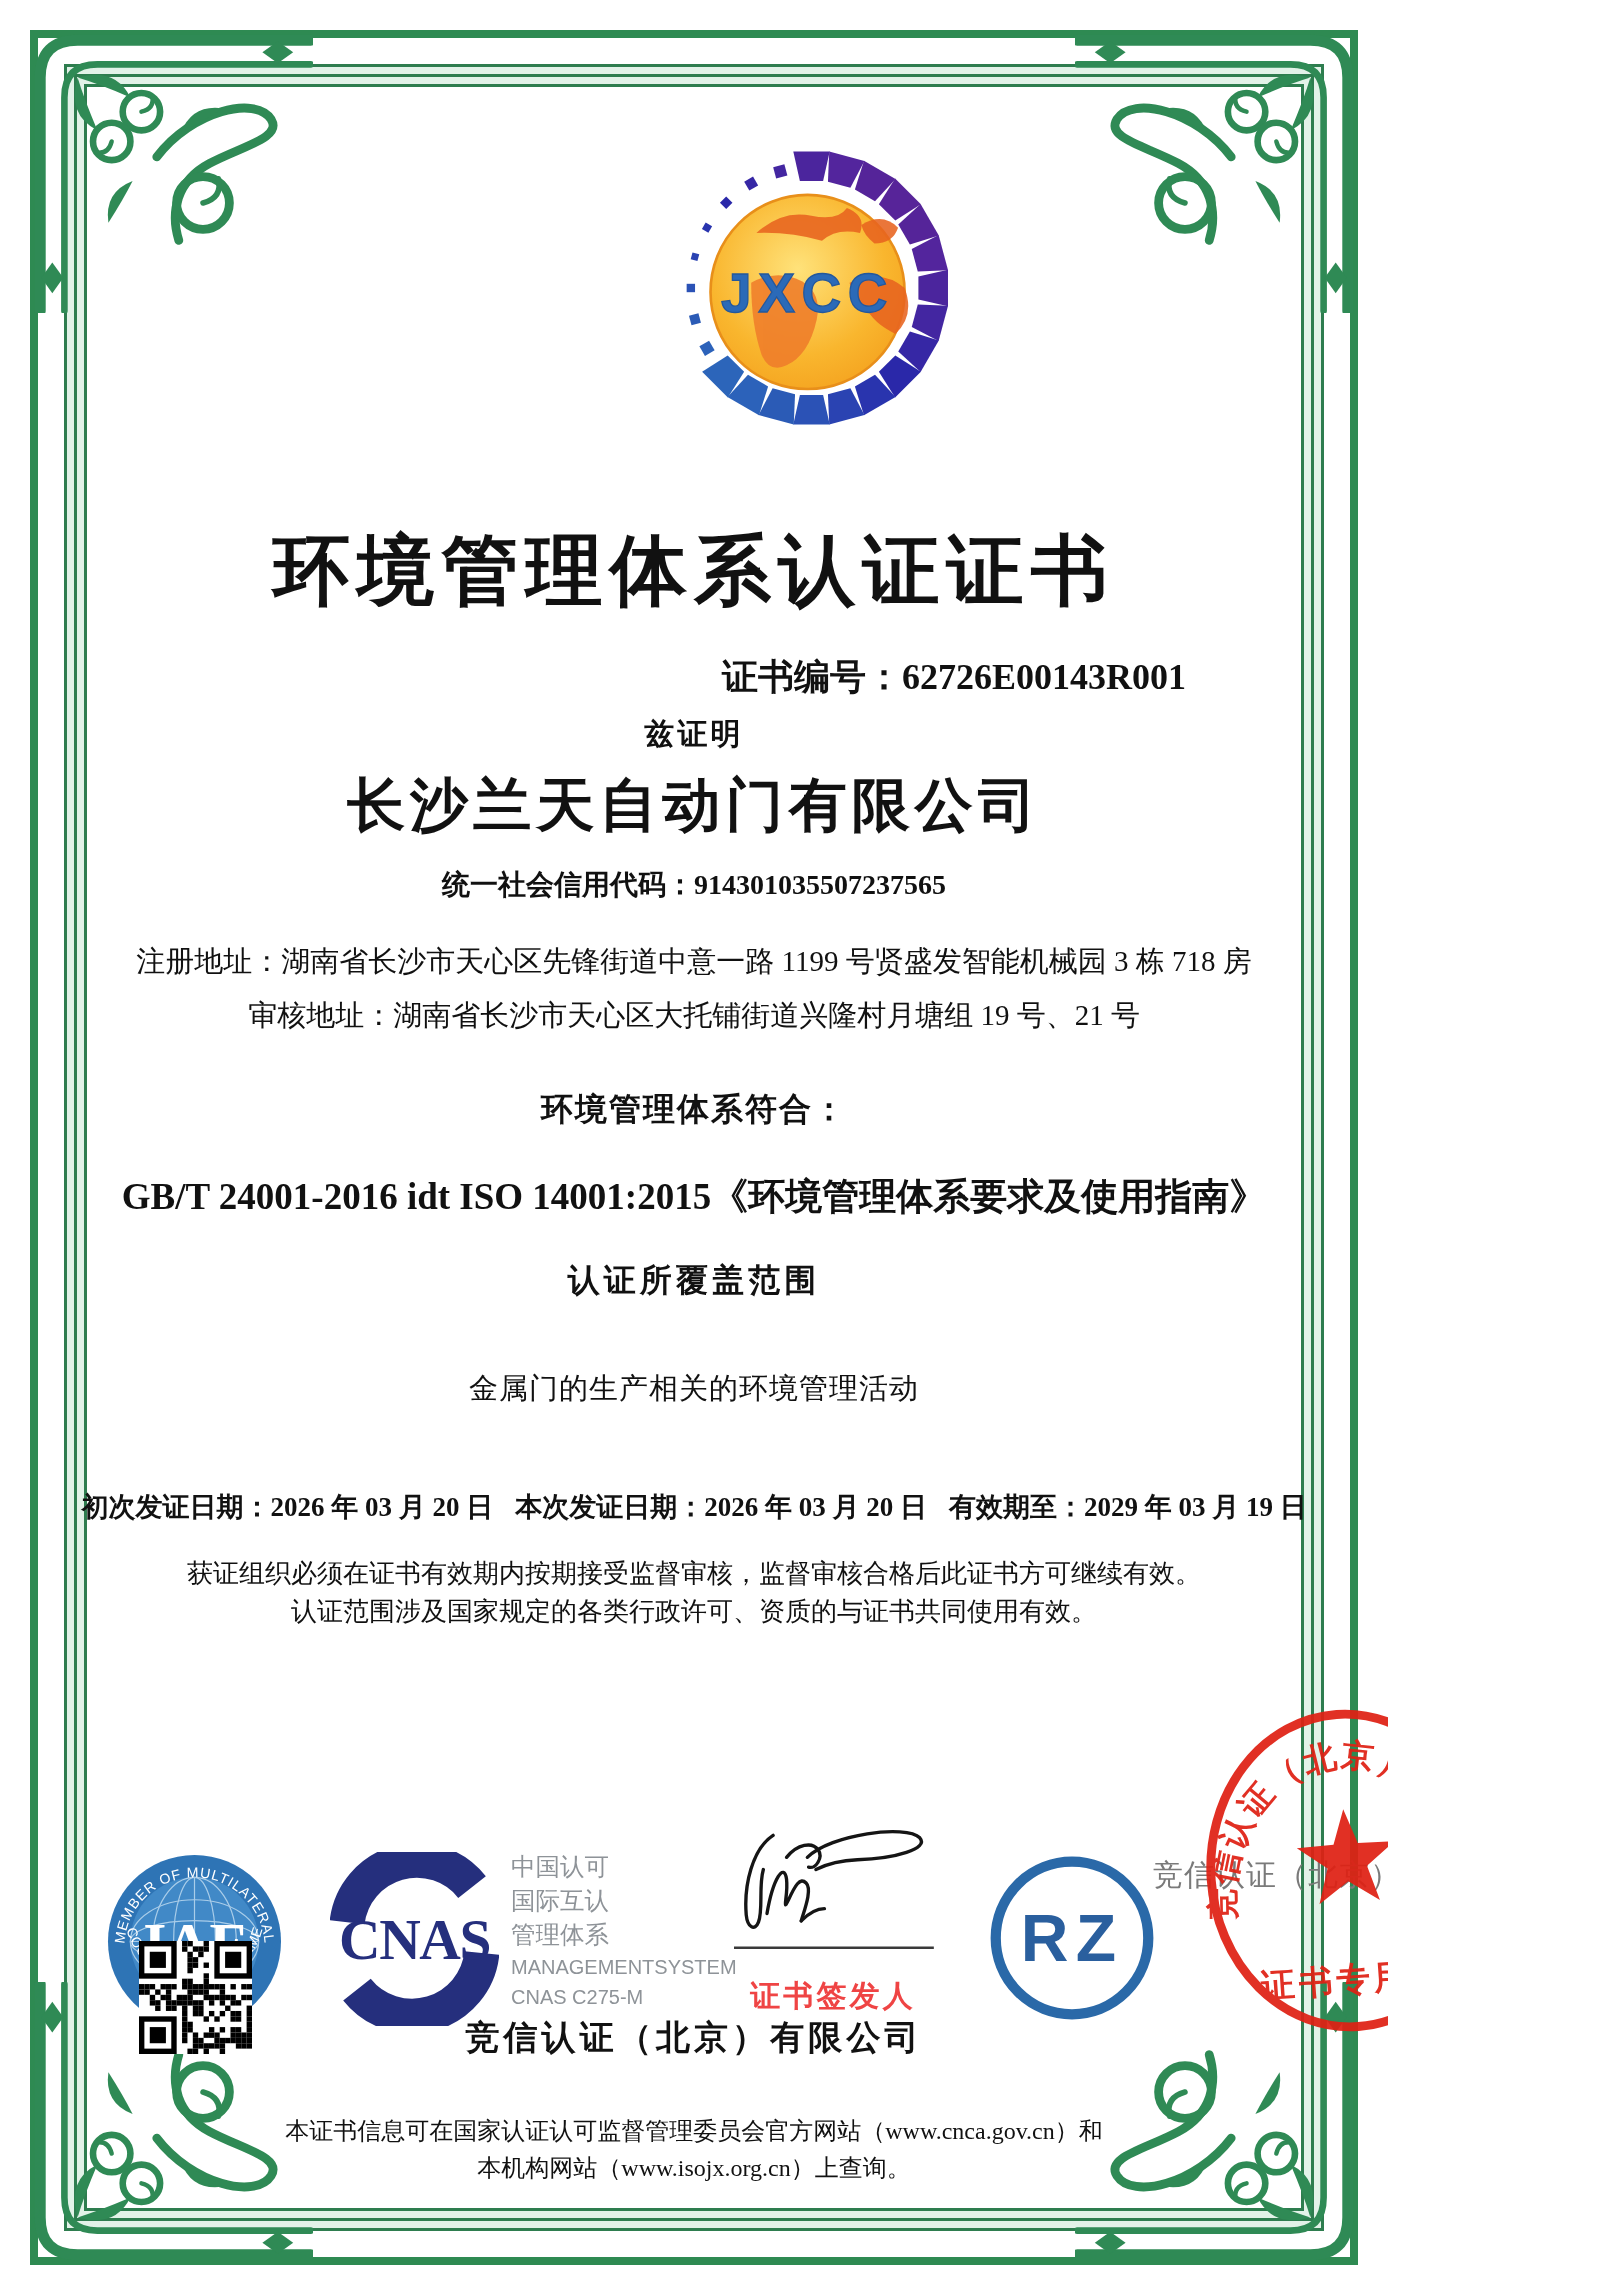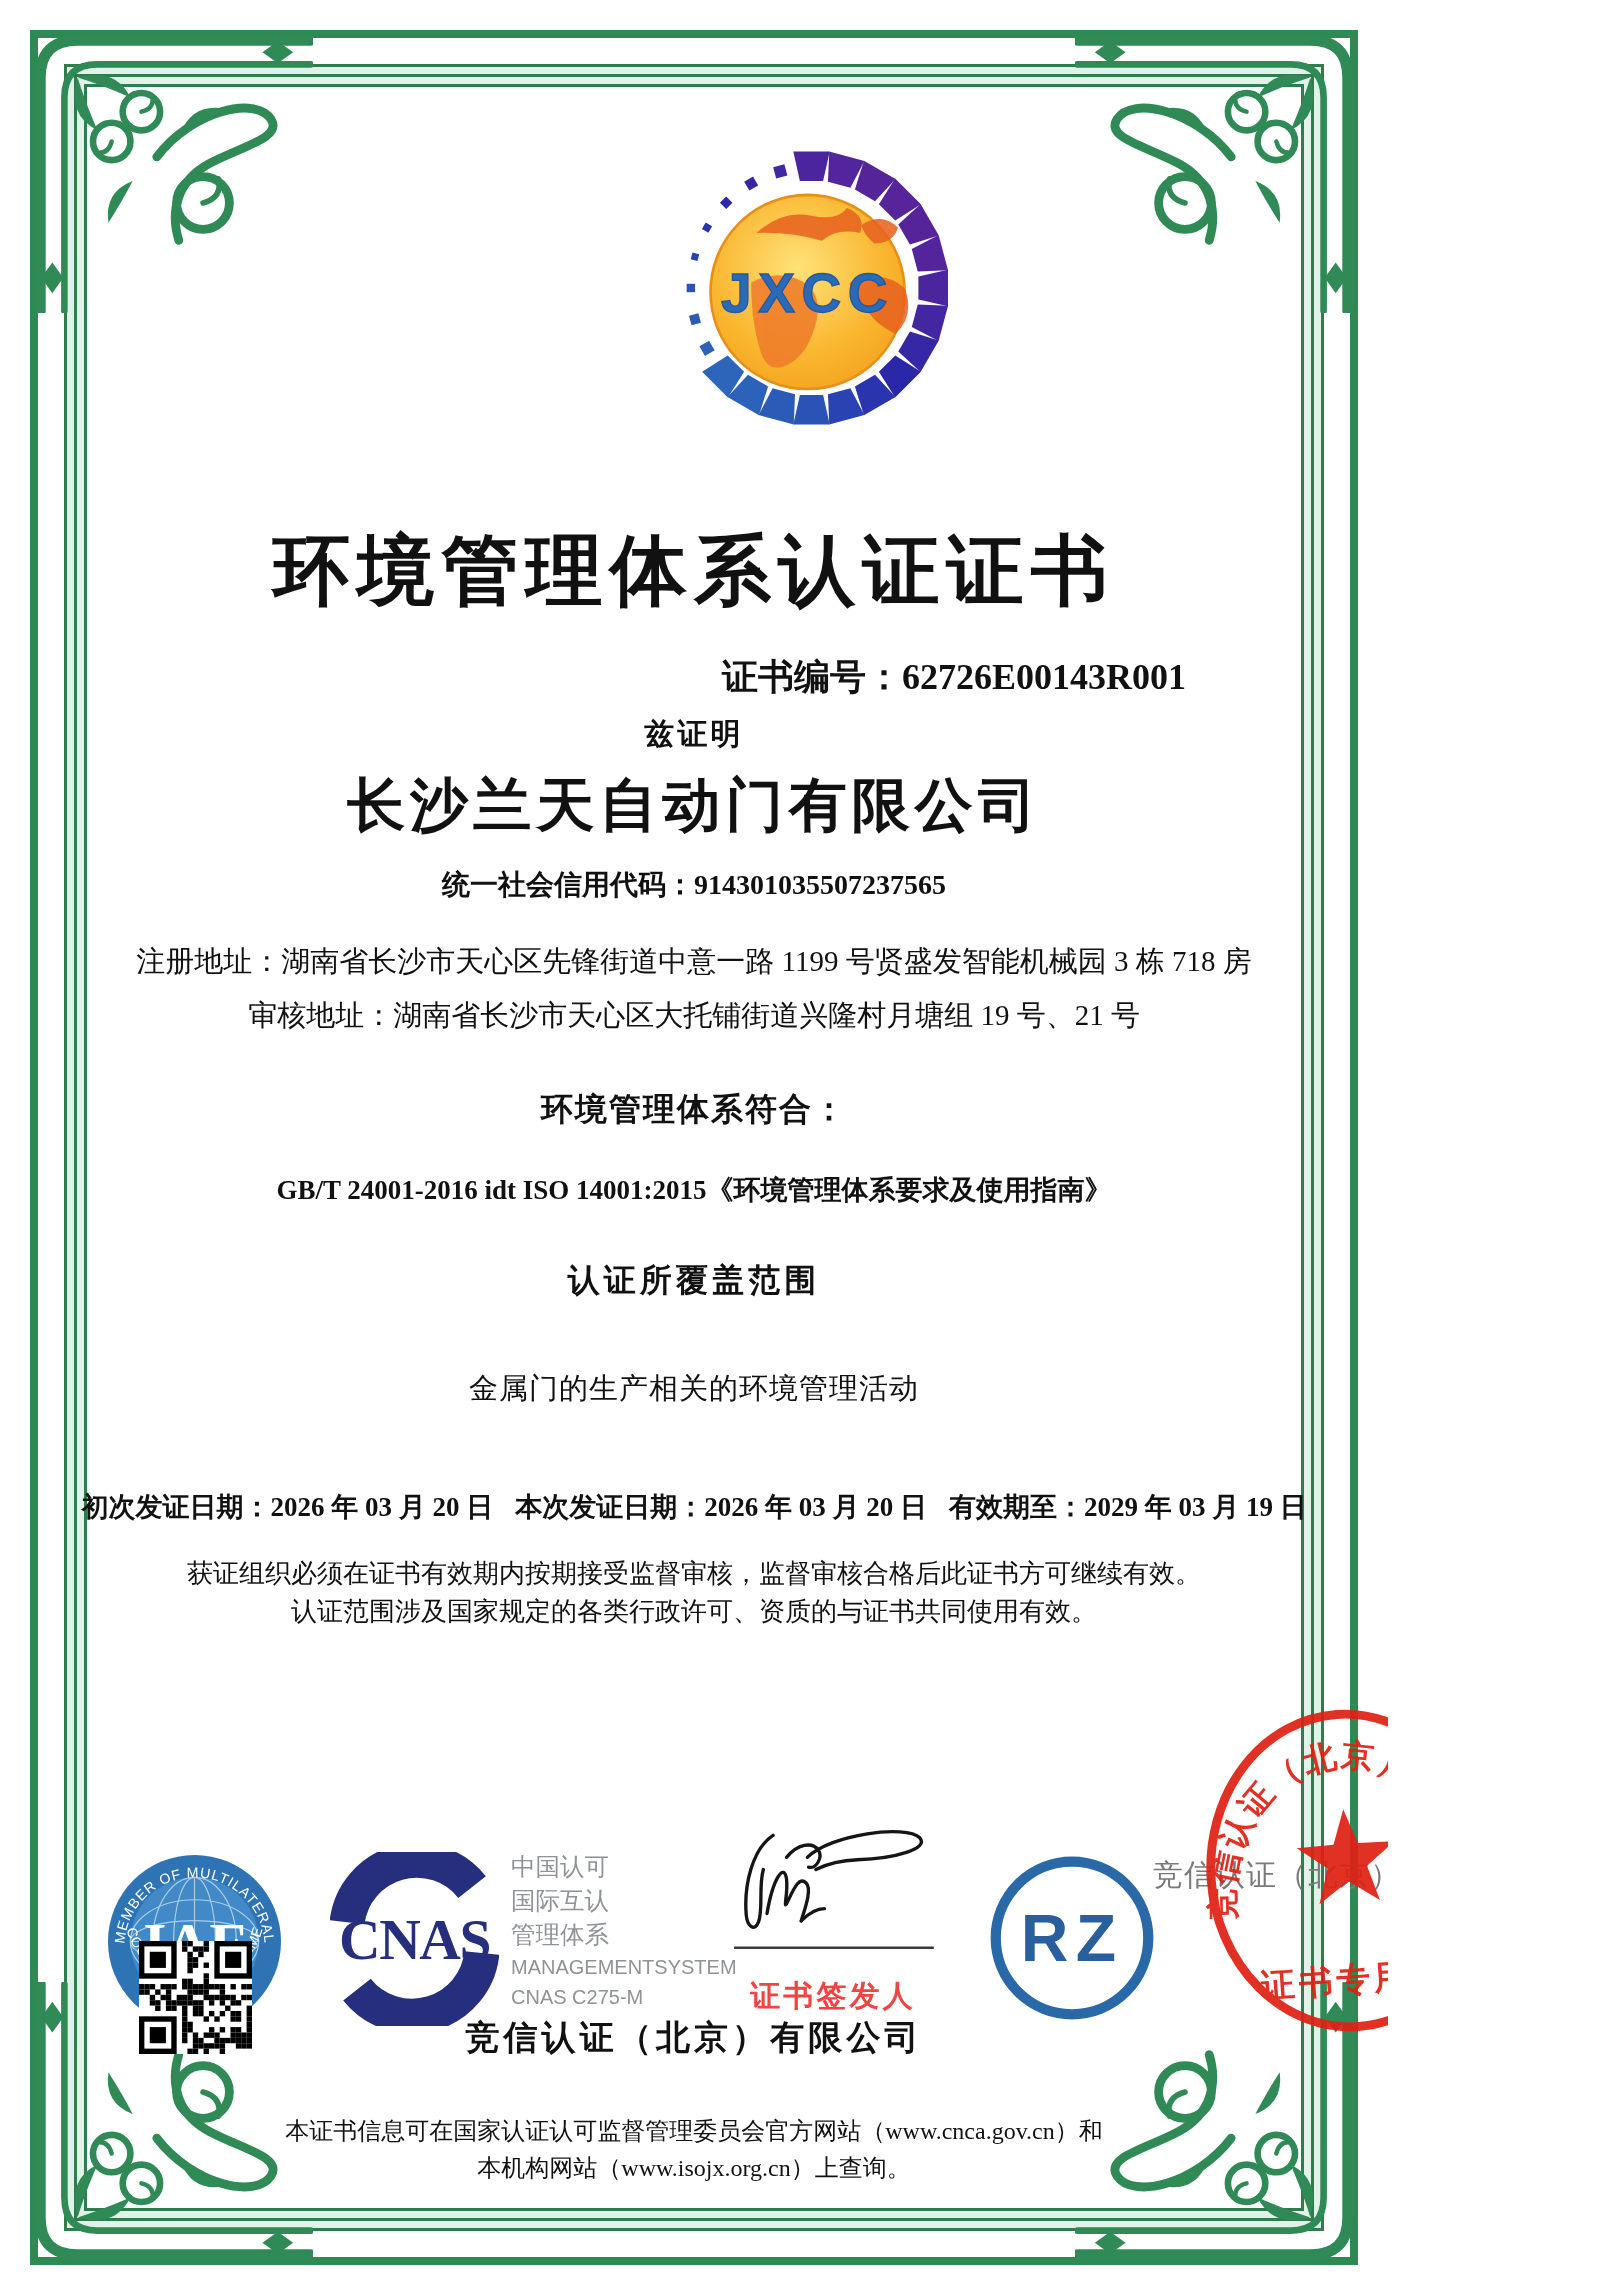--- a/index.html
+++ b/index.html
@@ -19,21 +19,21 @@
   
   .c{position:absolute;left:97px;right:97px;text-align:center;white-space:nowrap;}
   .title{top:474px;font-size:77px;font-weight:bold;letter-spacing:7.2px;margin-top:46px;}
   .certno{position:absolute;top:653px;right:202px;font-size:36px;font-weight:bold;white-space:nowrap;}
   .hereby{top:714px;font-size:30px;font-weight:bold;letter-spacing:3.1px;}
   .company{top:767px;font-size:58px;font-weight:bold;letter-spacing:5.1px;}
   .credit{top:866px;font-size:28px;font-weight:bold;}
   .addr1{top:942px;font-size:29px;}
   .addr2{top:996px;font-size:29px;}
   .hconf{top:1088px;font-size:32px;font-weight:bold;letter-spacing:2px;}
-  .standard{top:1172px;font-size:27px;font-weight:bold;}
+  .standard{top:1172px;font-size:37px;font-weight:bold;}
   .hscope{top:1259px;font-size:32px;font-weight:bold;letter-spacing:4.1px;}
   .scope{top:1369px;font-size:29px;letter-spacing:1px;}
   .dates{top:1489px;display:flex;justify-content:center;gap:22px;font-size:27px;font-weight:bold;}
   .note1{top:1556px;font-size:26px;}
   .note2{top:1594px;font-size:26px;}
   
   .logo-jxcc{position:absolute;left:662px;top:137px;width:299px;height:302px;}
   .iaf{position:absolute;left:105px;top:1852px;width:179px;height:179px;}
   .cnas-mark{position:absolute;left:330px;top:1852px;width:169px;height:174px;}
   .cnas-text{position:absolute;left:511px;top:1850px;width:245px;color:#8e9398;

